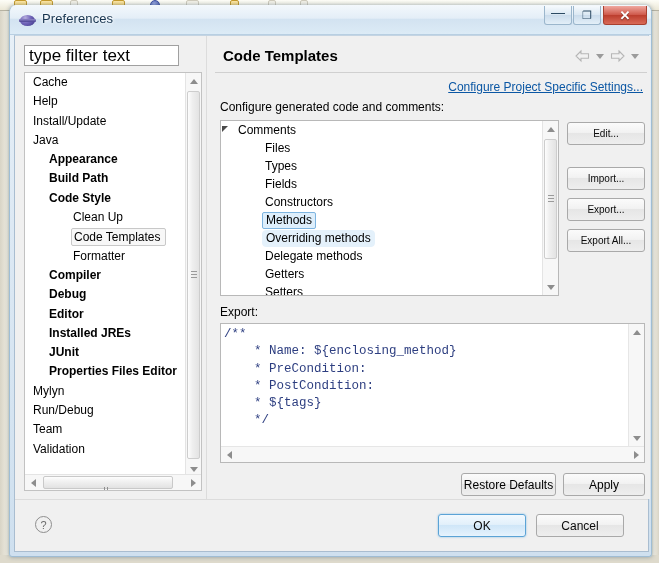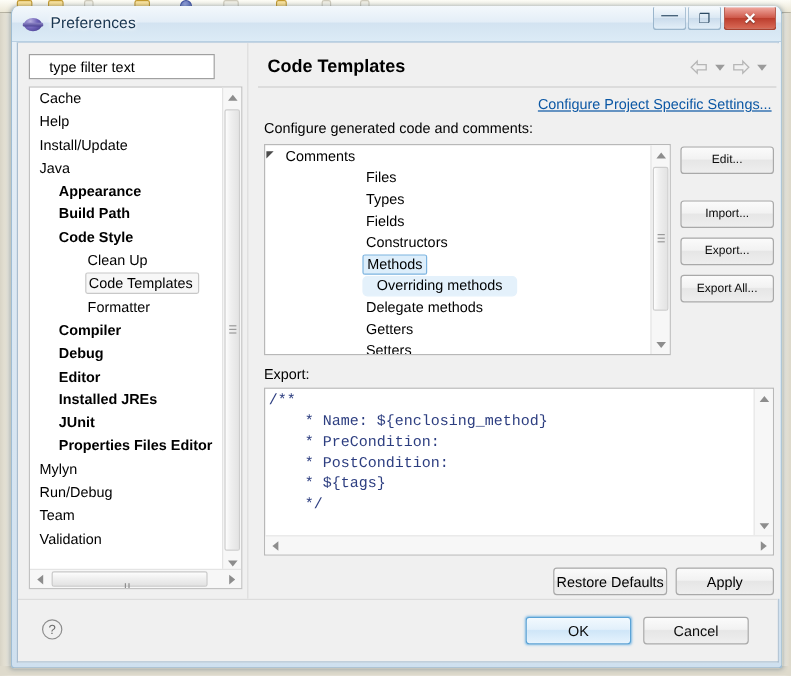--- a/index.html
+++ b/index.html
@@ -121,22 +121,22 @@
     position: absolute; left: 0; top: 0;
     width: 191px; height: 463px;
     background: #f0f0f0;
   }
   #filter-input {
     position: absolute; left: 9px; top: 9px;
     width: 155px; height: 21px;
     border: 1px solid #a0a0a0;
     background: #fff;
     font-family: "Liberation Sans", sans-serif;
-    font-size: 12px; color: #000;
-    padding: 0 16px;
+    font-size: 17px; color: #000;
+    padding: 0 4px;
     outline: none;
   }
   #tree-box {
     position: absolute; left: 9px; top: 36px;
     width: 178px; height: 419px;
     background: #fff;
     border: 1px solid #c2c2c2;
     overflow: hidden;
   }
   #tree-scroll {
@@ -276,21 +276,21 @@
     border: 1px solid #b8b8b8;
     overflow: hidden;
   }
   #tpl-scroll { position: absolute; left: 0; top: 0; width: 322px; height: 174px; overflow: hidden; }
   .tplrow {
     height: 18px; line-height: 18px;
     font-size: 12px; color: #000;
     white-space: nowrap; padding-left: 0;
     cursor: default;
   }
-  .tplrow.child { padding-left: 44px; margin-left: 40px; }
+  .tplrow.child { padding-left: 44px; }
   .tplrow .expander {
     display: inline-block; width: 11px; height: 11px;
     position: relative; vertical-align: -1px; margin-right: 6px;
   }
   .tplrow .expander:after {
     content: ""; position: absolute; left: 1px; top: 2px;
     width: 0; height: 0;
     border-left: 6px solid #4a4a4a;
     border-bottom: 6px solid transparent;
     border-top: 0;
@@ -302,21 +302,21 @@
     border-radius: 2px;
     height: 17px; line-height: 15px;
     padding: 0 3px; margin-left: -3px;
   }
   .hl-soft {
     display: inline-block;
     background: #e4f1fb;
     border: 1px solid #e4f1fb;
     border-radius: 4px;
     height: 17px; line-height: 15px;
-    padding: 0 11px; margin-left: -3px;
+    padding: 0 3px; margin-left: -3px;
   }
 
   
   .sbtn {
     position: absolute; left: 356px;
     width: 78px; height: 23px;
     font-family: "Liberation Sans", sans-serif;
     font-size: 10px; color: #0b0b0b;
     background: linear-gradient(180deg,#fbfbfb 0%,#f2f2f2 45%,#e6e6e6 50%,#eeeeee 100%);
     border: 1px solid #a9a9a9;

